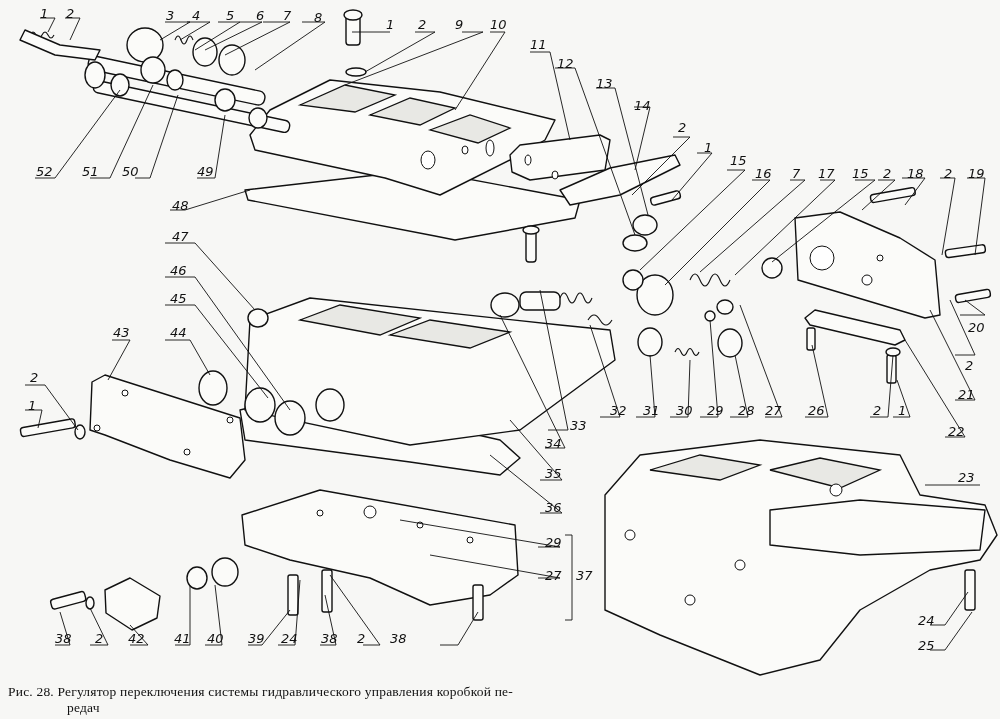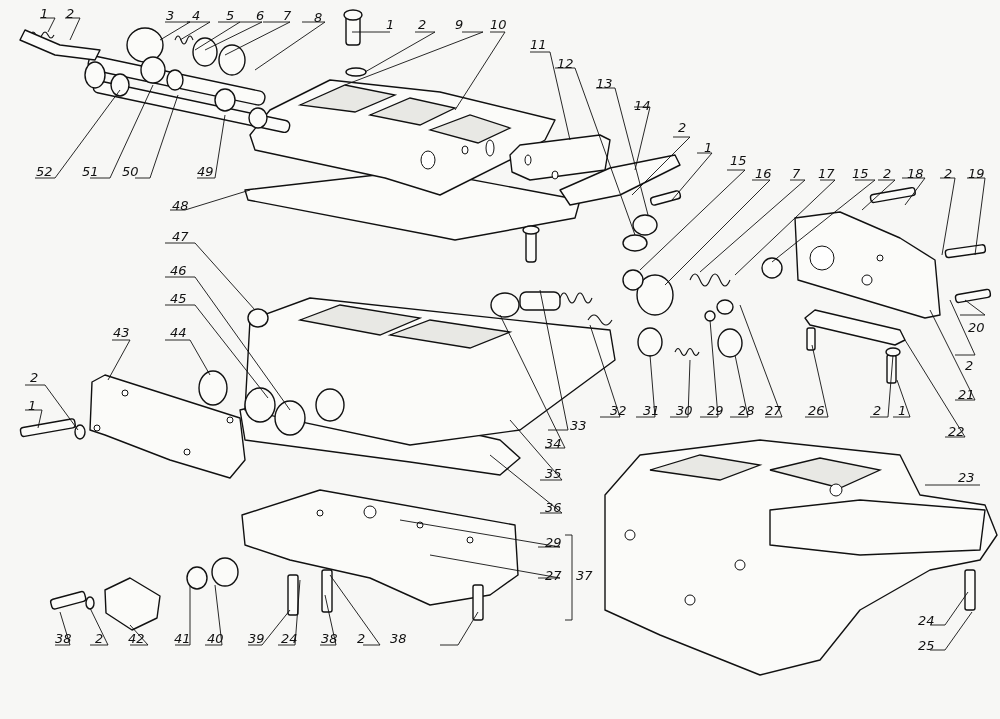--- a/index.html
+++ b/index.html
@@ -296,13 +296,15 @@
     <text class="callout" x="207" y="643">40</text>
     <text class="callout" x="248" y="643">39</text>
     <text class="callout" x="281" y="643">24</text>
     <text class="callout" x="321" y="643">38</text>
     <text class="callout" x="357" y="643">2</text>
     <text class="callout" x="390" y="643">38</text>
   </g>
 </svg>
 
 <div id="caption">
+  <span>Рис. 28. Регулятор переключения системы гидравлического управления коробкой пе-</span>
+  <span class="c2">редач</span>
 </div>
 
 </body></html>

